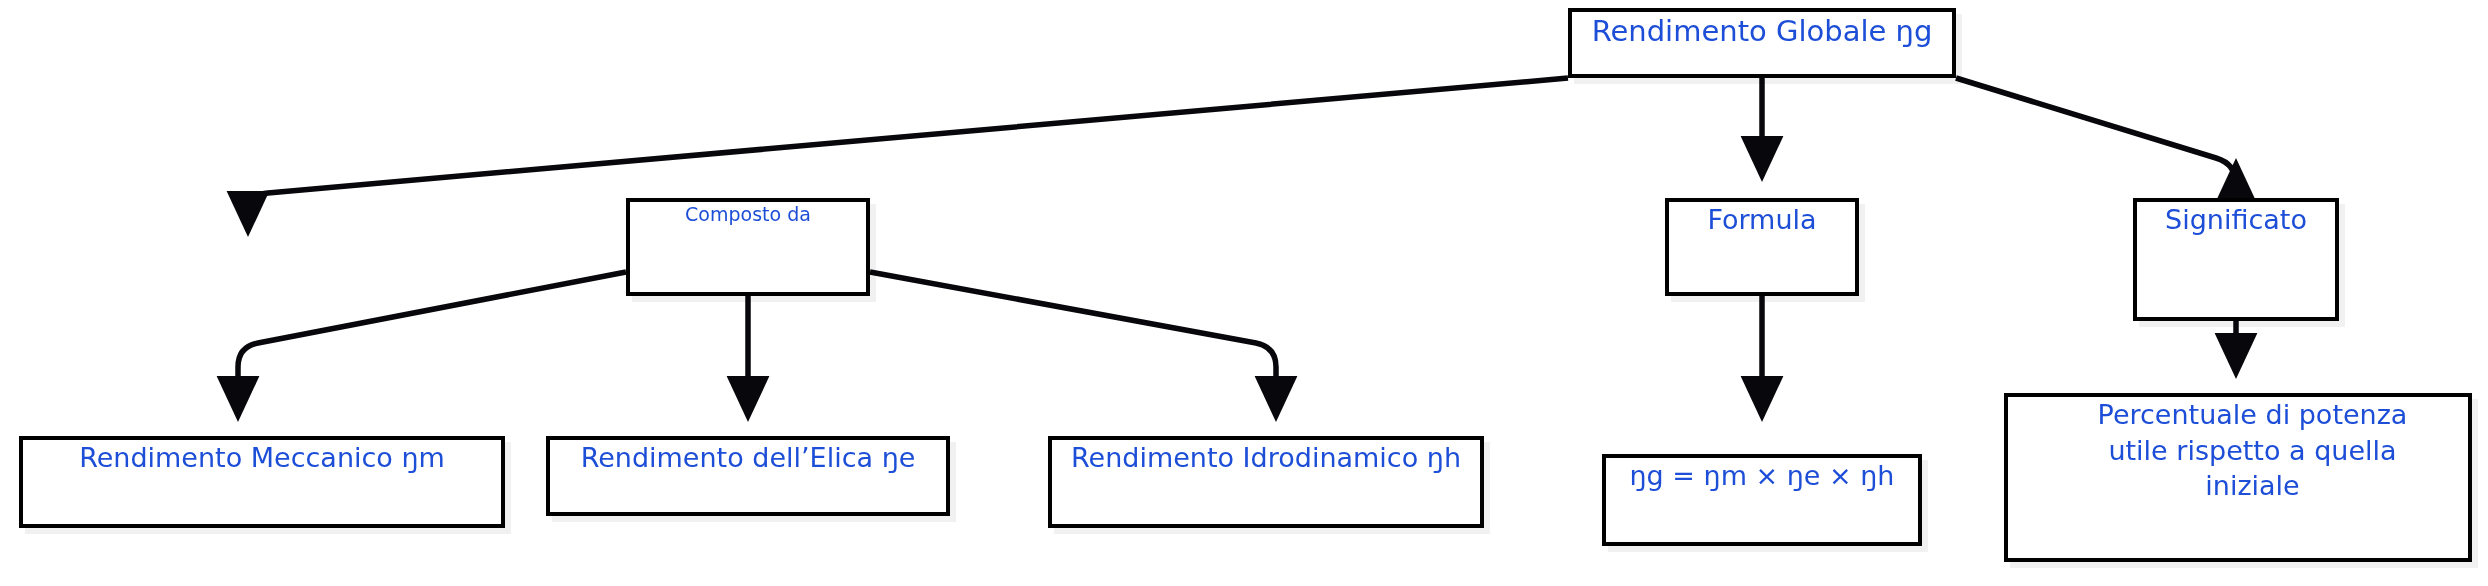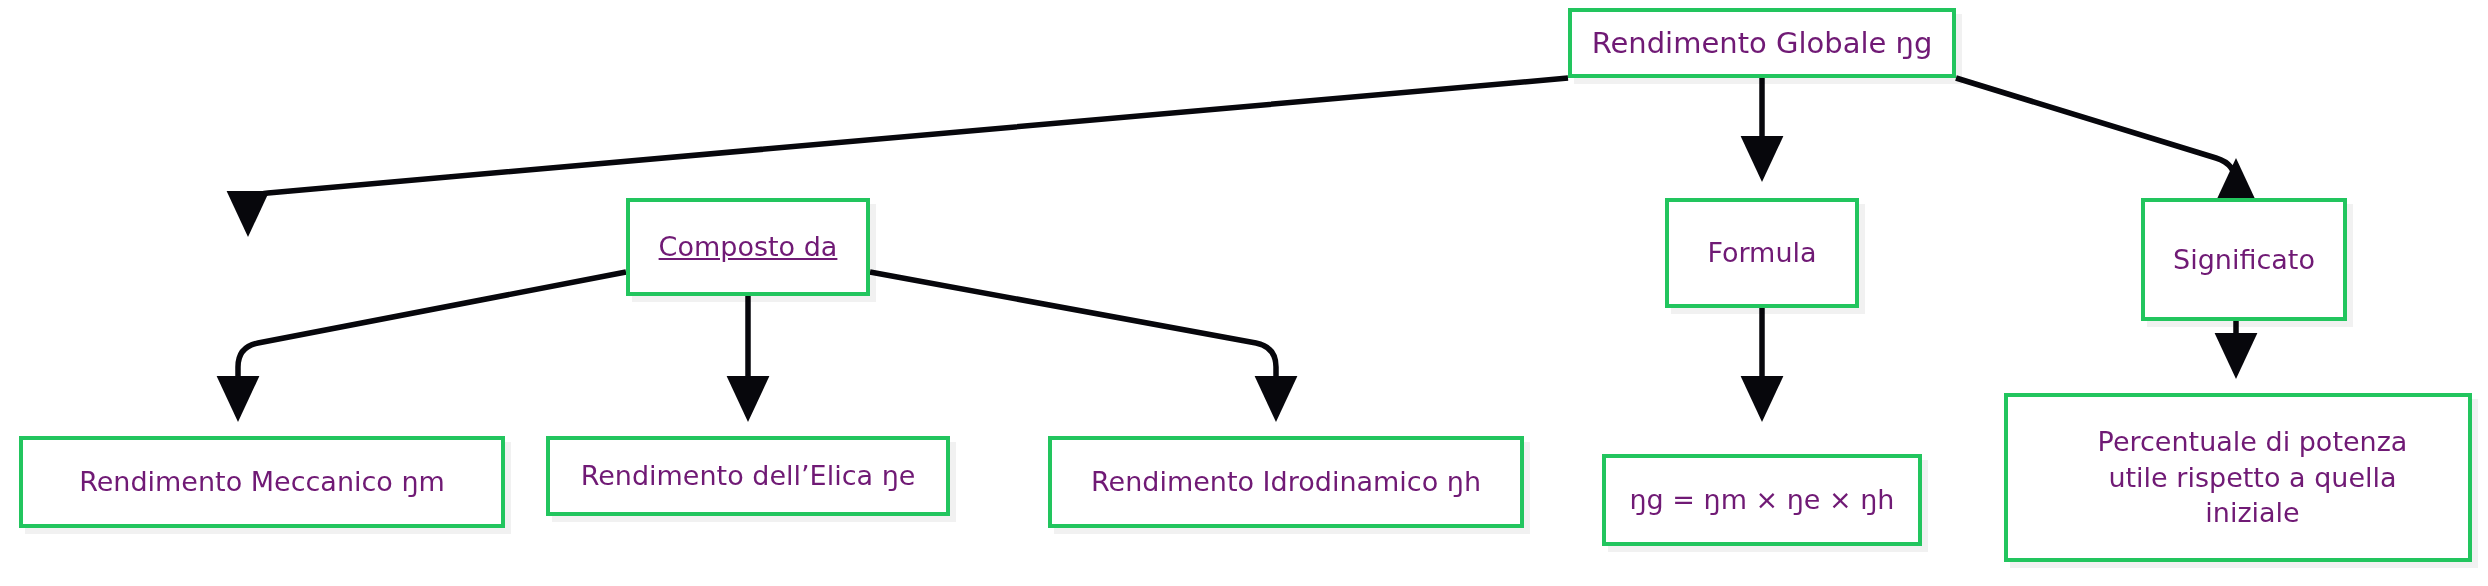--- a/index.html
+++ b/index.html
@@ -20,45 +20,44 @@
     left: 0;
     top: 0;
     width: 2488px;
     height: 586px;
     pointer-events: none;
   }
   .node {
     position: absolute;
     box-sizing: border-box;
     background: #ffffff;
-    border: 4px solid #22c55e;
+    border: 4px solid #000000;
     display: flex;
-    align-items: center;
     justify-content: center;
     text-align: center;
-    color: #701a75;
+    color: #1d4ed8;
     box-shadow: 6px 6px 0 0 rgba(0,0,0,0.055);
     z-index: 2;
   }
   .node .label {
     display: block;
     line-height: 1.32;
     white-space: pre-line;
     padding: 0 14px;
   }
   
   #node-root        { left: 1568px; top: 8px;   width: 388px; height: 70px;  font-size: 29px; }
   
-  #node-composto    { left: 626px;  top: 198px; width: 244px; height: 98px;  font-size: 27px; text-decoration: underline; }
-  #node-formula     { left: 1665px; top: 198px; width: 194px; height: 110px;  font-size: 27px; }
-  #node-significato { left: 2133px; top: 198px; width: 206px; height: 123px;  font-size: 27px; margin-left: 8px; }
+  #node-composto    { left: 626px;  top: 198px; width: 244px; height: 98px;  font-size: 19px; }
+  #node-formula     { left: 1665px; top: 198px; width: 194px; height: 98px;  font-size: 27px; }
+  #node-significato { left: 2133px; top: 198px; width: 206px; height: 123px;  font-size: 27px; }
   
   #node-meccanico   { left: 19px;   top: 436px; width: 486px; height: 92px;  font-size: 27px; }
   #node-elica       { left: 546px;  top: 436px; width: 404px; height: 80px;  font-size: 27px; }
-  #node-idro        { left: 1048px; top: 436px; width: 476px; height: 92px;  font-size: 27px; }
+  #node-idro        { left: 1048px; top: 436px; width: 436px; height: 92px;  font-size: 27px; }
   #node-formula-val { left: 1602px; top: 454px; width: 320px; height: 92px;  font-size: 27px; }
   #node-percentuale { left: 2004px; top: 393px; width: 468px; height: 169px; font-size: 27px; padding-left: 29px; }
 </style>
 </head>
 <body>
 
 <div id="canvas">
 
   <svg id="edges" viewBox="0 0 2488 586" width="2488" height="586" xmlns="http://www.w3.org/2000/svg">
     <defs>

